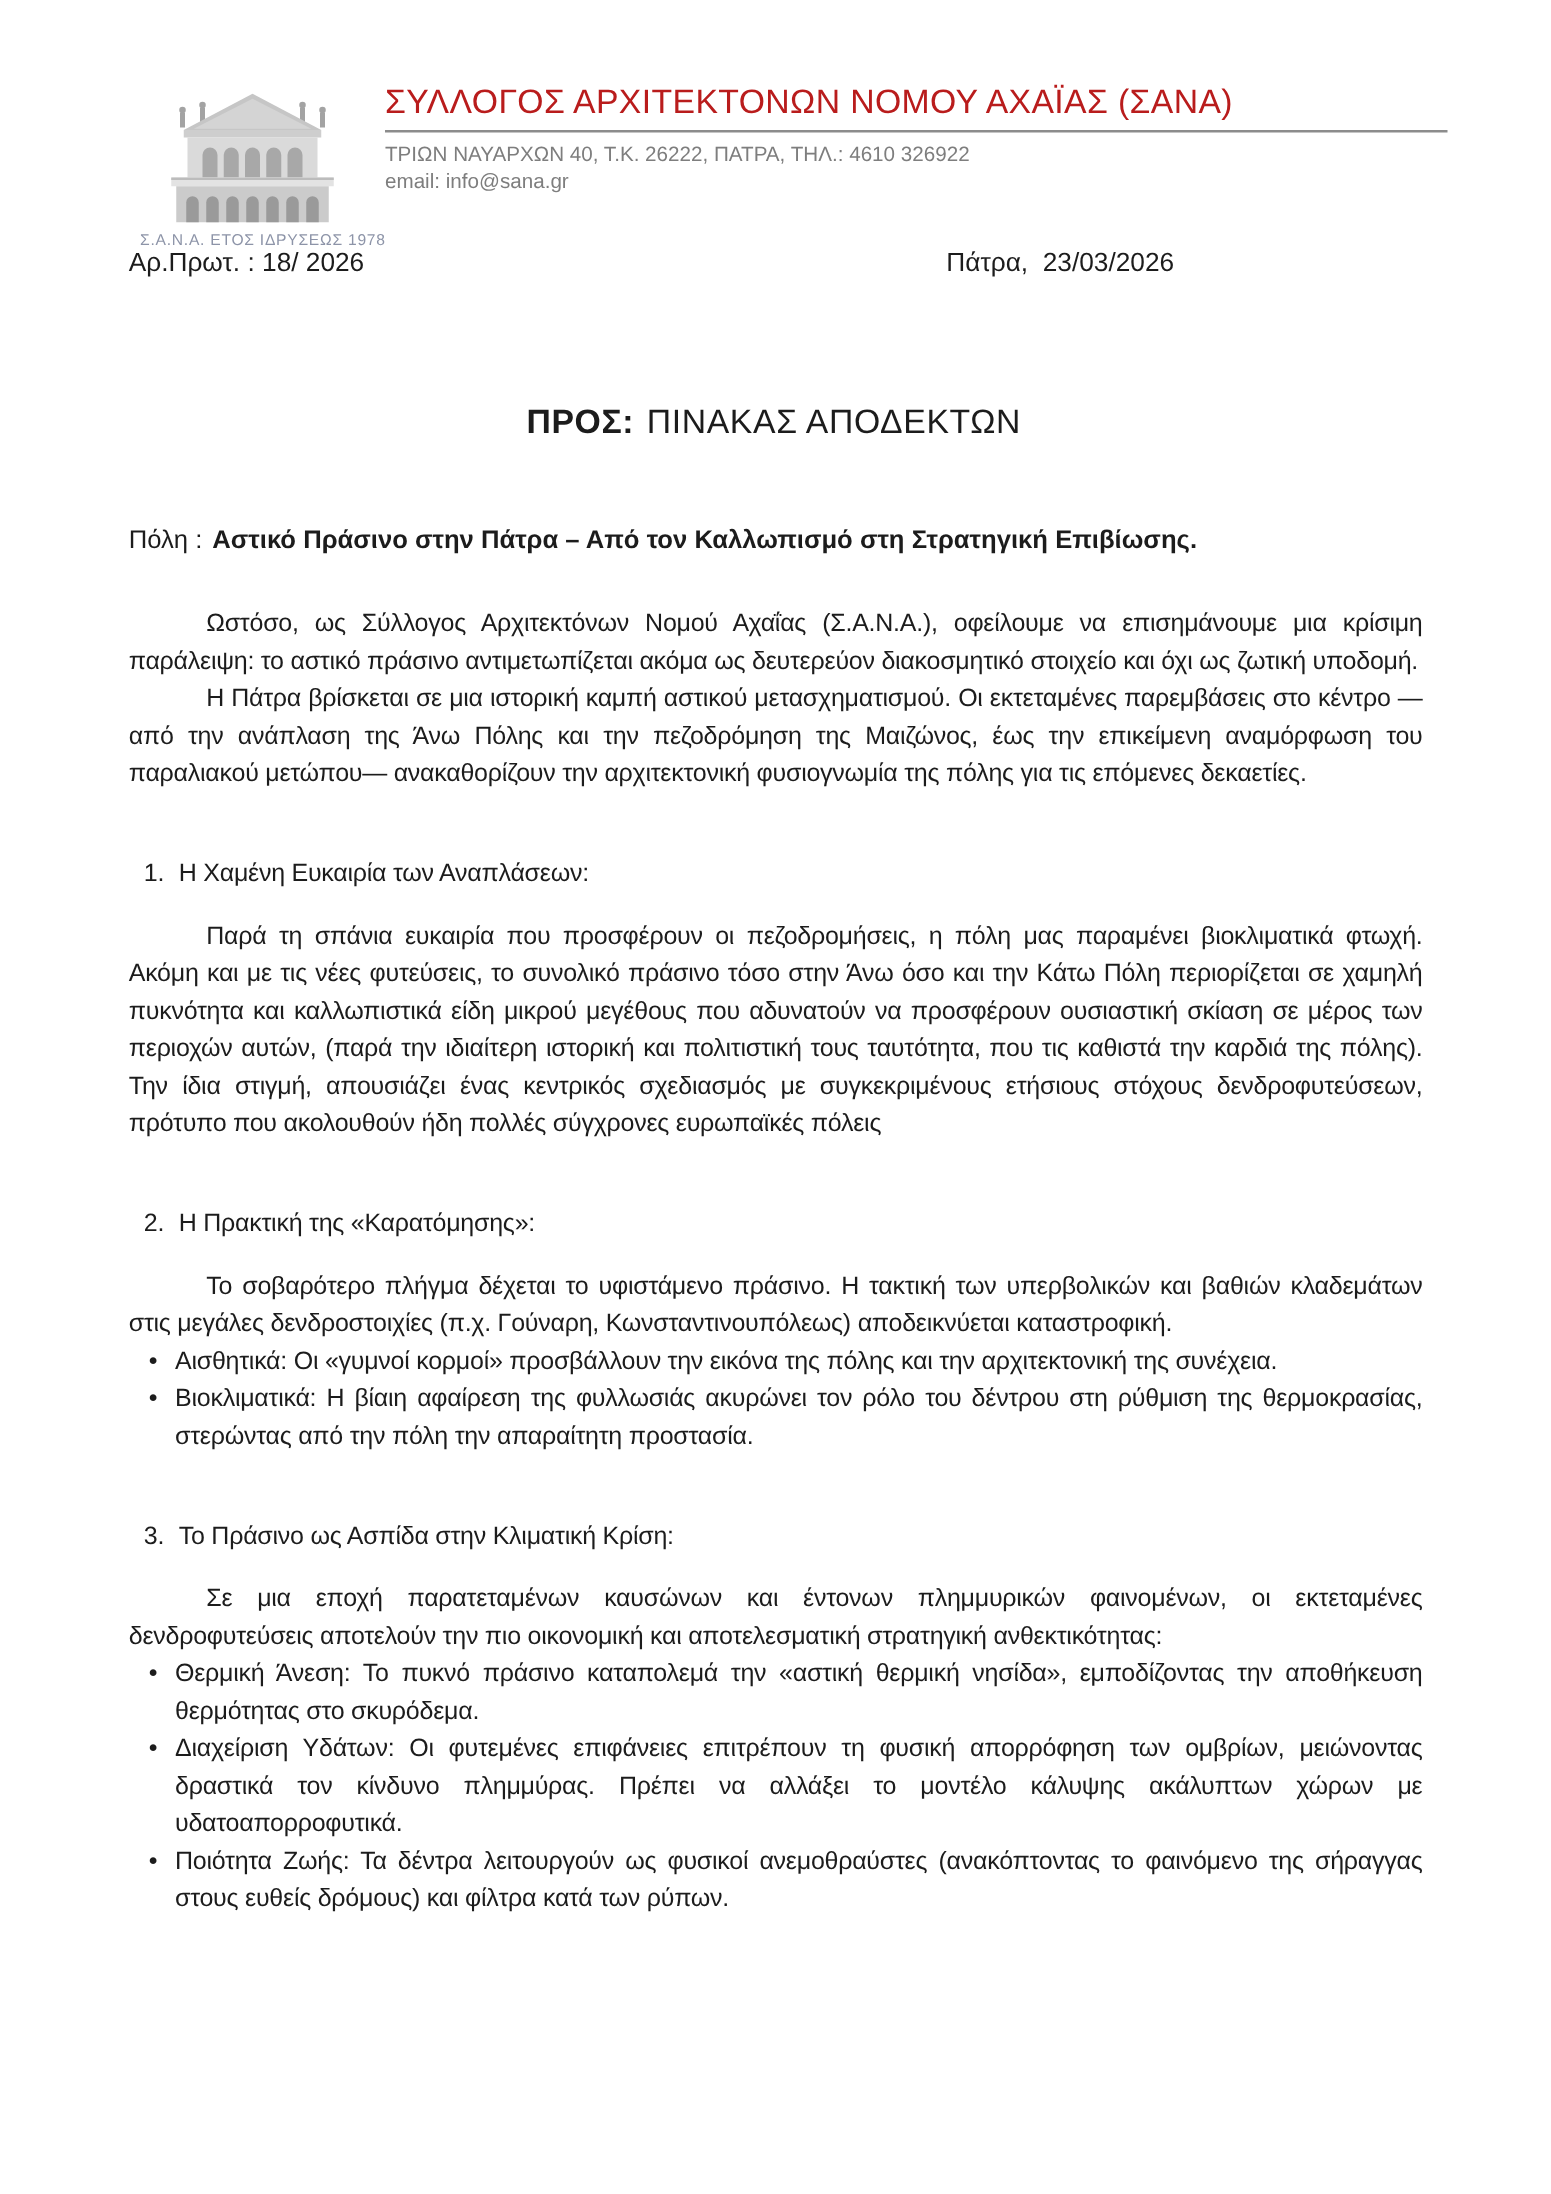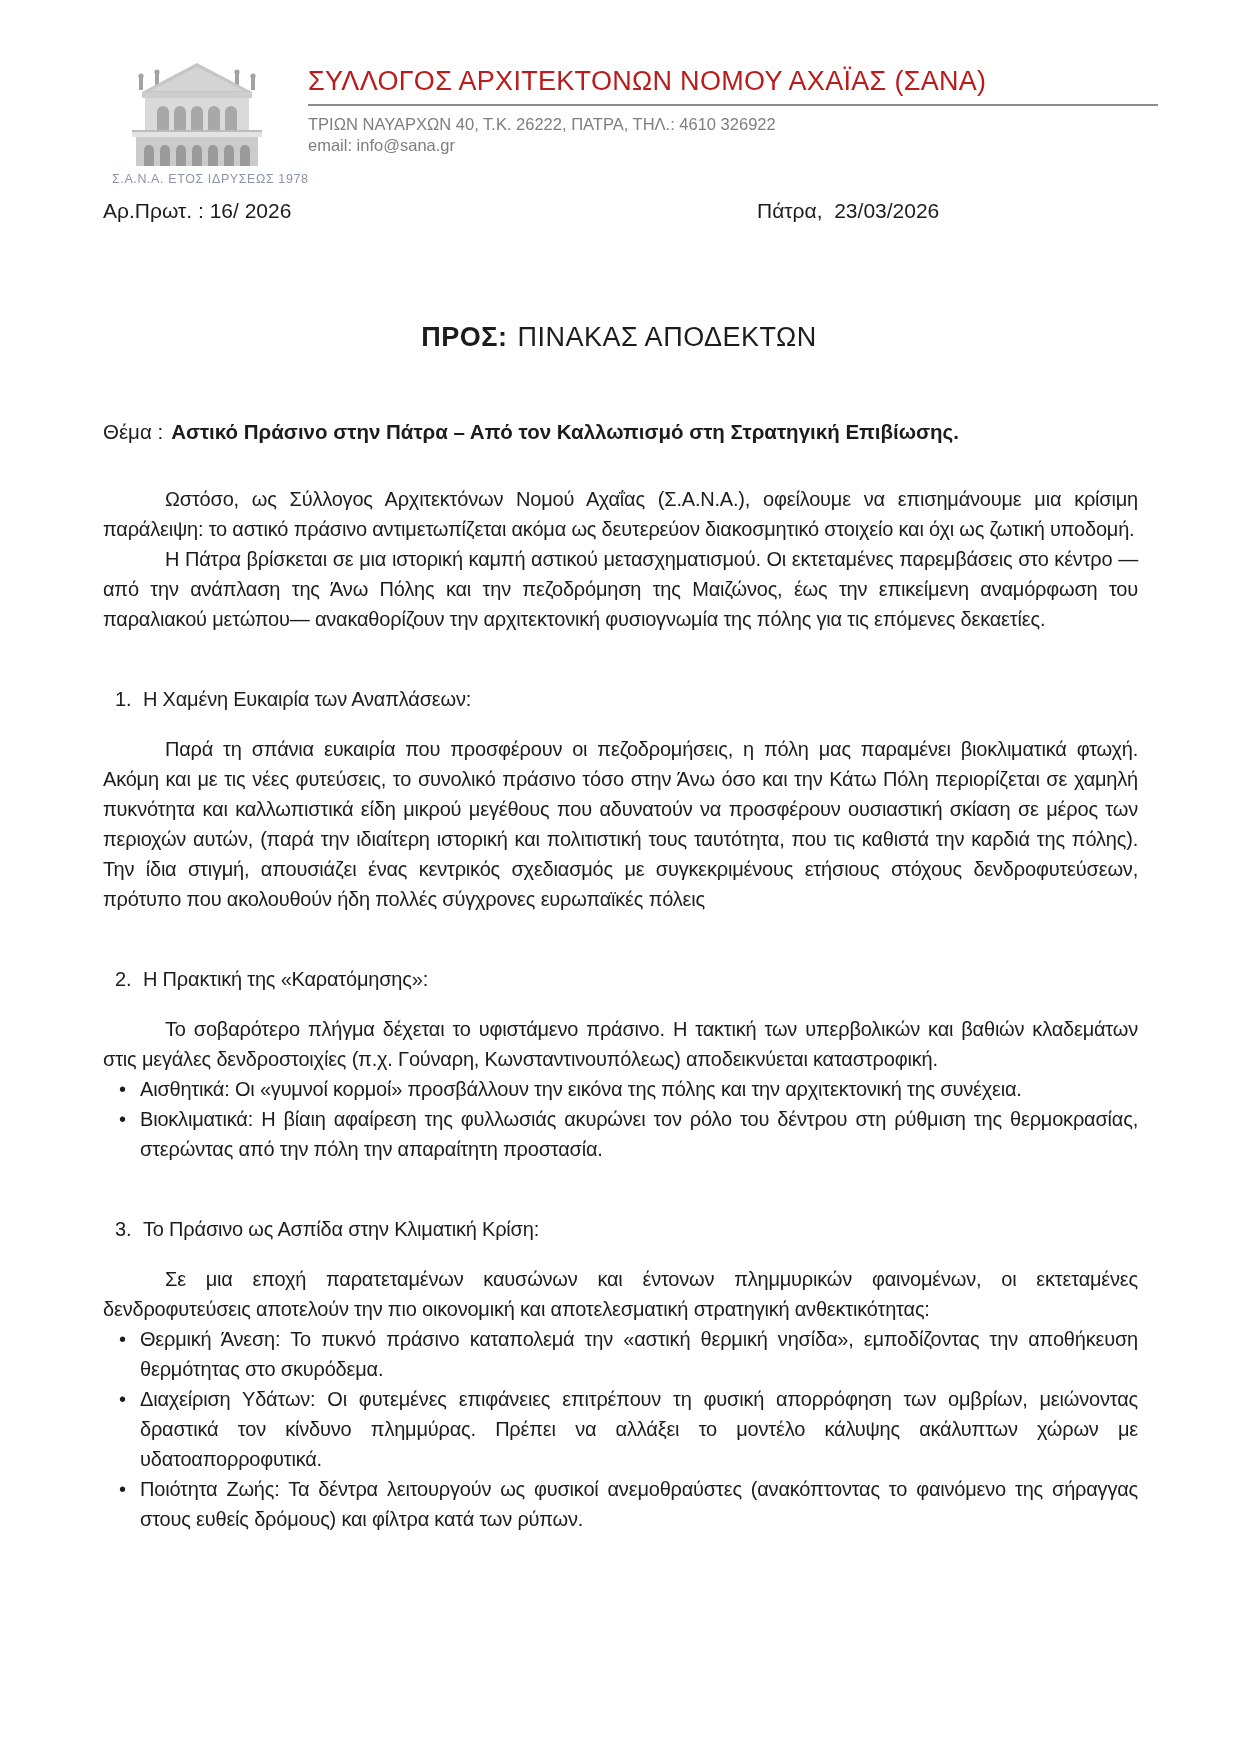--- a/index.html
+++ b/index.html
@@ -11,23 +11,23 @@
     background: #ffffff;
     font-family: "Liberation Sans", sans-serif;
     color: #1c1c1c;
     overflow: hidden;
   }
 
   
   .logo-block {
     position: absolute;
     left: 112px;
-    top: 50px;
+    top: 62px;
     width: 180px;
-    text-align: left;
+    text-align: center;
   }
   .logo-caption {
     margin-top: 2px;
     font-size: 12.5px;
     letter-spacing: 0.6px;
     color: #8d94a8;
     white-space: nowrap;
   }
   .header-block {
     position: absolute;
@@ -186,29 +186,29 @@
     <div class="logo-caption">Σ.Α.Ν.Α. ΕΤΟΣ ΙΔΡΥΣΕΩΣ 1978</div>
   </div>
 
   <div class="header-block">
     <div class="org-name">ΣΥΛΛΟΓΟΣ ΑΡΧΙΤΕΚΤΟΝΩΝ ΝΟΜΟΥ ΑΧΑΪΑΣ (ΣΑΝΑ)</div>
     <hr class="header-rule">
     <div class="contact-line">ΤΡΙΩΝ ΝΑΥΑΡΧΩΝ 40, Τ.Κ. 26222, ΠΑΤΡΑ, ΤΗΛ.: 4610 326922</div>
     <div class="contact-line">email: info@sana.gr</div>
   </div>
 
-  <div class="protocol">Αρ.Πρωτ. : 16/ 2026</div>
+  <div class="protocol">Αρ.Πρωτ. : 18/ 2026</div>
   <div class="place-date">Πάτρα,  23/03/2026</div>
 
   <div class="to-line">
     <span class="to-label">ΠΡΟΣ:</span><span>ΠΙΝΑΚΑΣ ΑΠΟΔΕΚΤΩΝ</span>
   </div>
 
   <div class="subject">
-    <span class="subject-label">Θέμα :</span><span class="subject-text">Αστικό Πράσινο στην Πάτρα – Από τον Καλλωπισμό στη Στρατηγική Επιβίωσης.</span>
+    <span class="subject-label">Πόλη :</span><span class="subject-text">Αστικό Πράσινο στην Πάτρα – Από τον Καλλωπισμό στη Στρατηγική Επιβίωσης.</span>
   </div>
 
   <div class="doc-body">
 
     <p class="para">Ωστόσο, ως Σύλλογος Αρχιτεκτόνων Νομού Αχαΐας (Σ.Α.Ν.Α.), οφείλουμε να επισημάνουμε μια κρίσιμη παράλειψη: το αστικό πράσινο αντιμετωπίζεται ακόμα ως δευτερεύον διακοσμητικό στοιχείο και όχι ως ζωτική υποδομή.</p>
     <p class="para">Η Πάτρα βρίσκεται σε μια ιστορική καμπή αστικού μετασχηματισμού. Οι εκτεταμένες παρεμβάσεις στο κέντρο —από την ανάπλαση της Άνω Πόλης και την πεζοδρόμηση της Μαιζώνος, έως την επικείμενη αναμόρφωση του παραλιακού μετώπου— ανακαθορίζουν την αρχιτεκτονική φυσιογνωμία της πόλης για τις επόμενες δεκαετίες.</p>
 
     <div class="section-heading">
       <span class="num">1.</span>
       <span>Η Χαμένη Ευκαιρία των Αναπλάσεων:</span>

